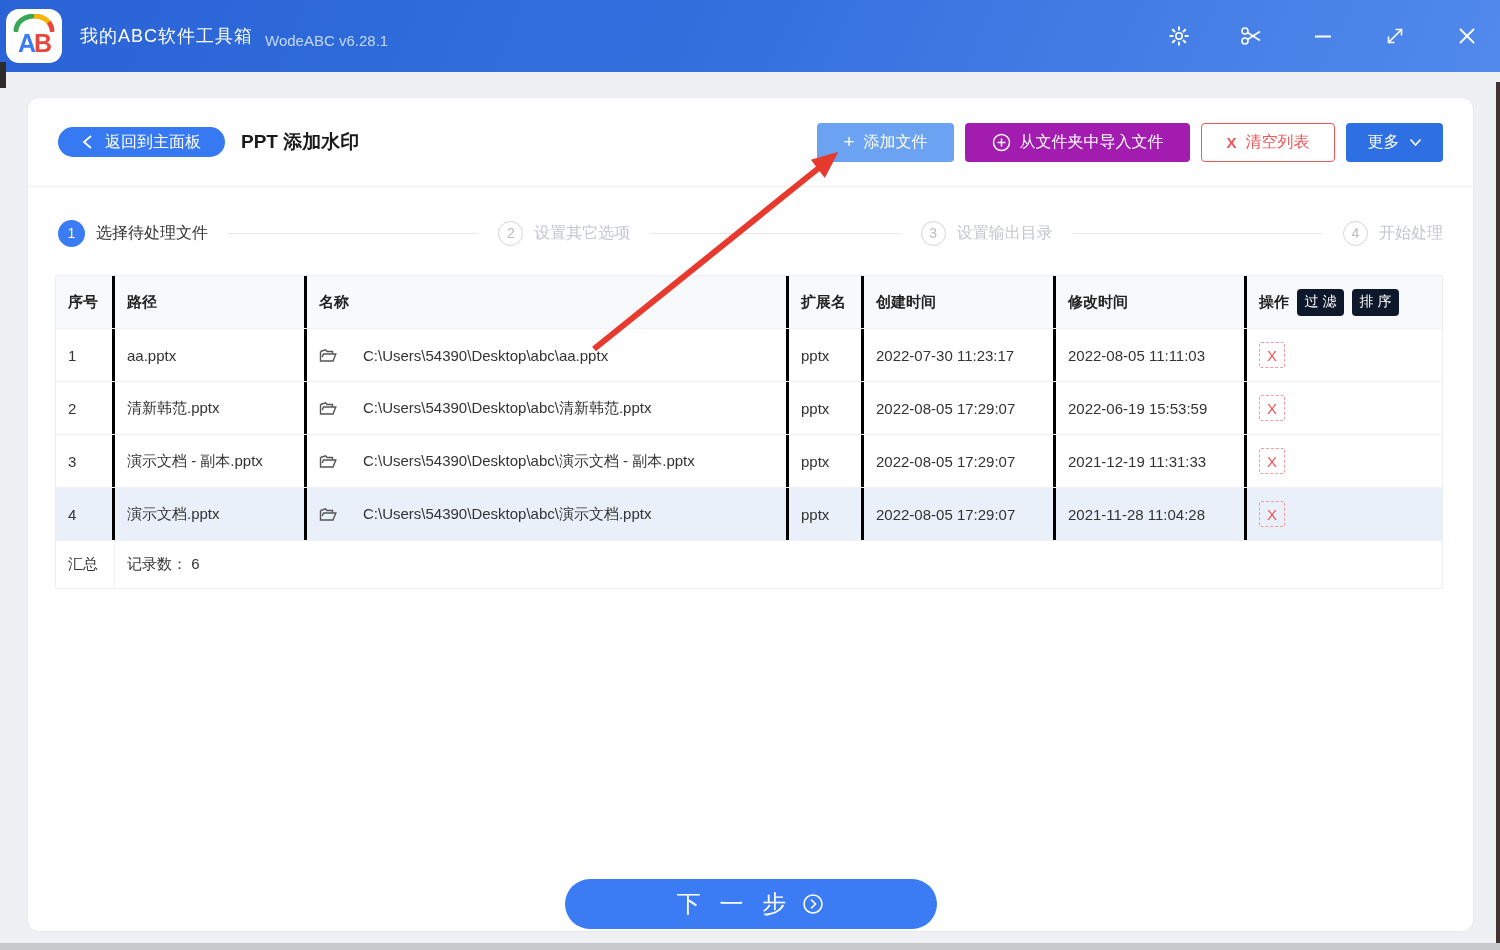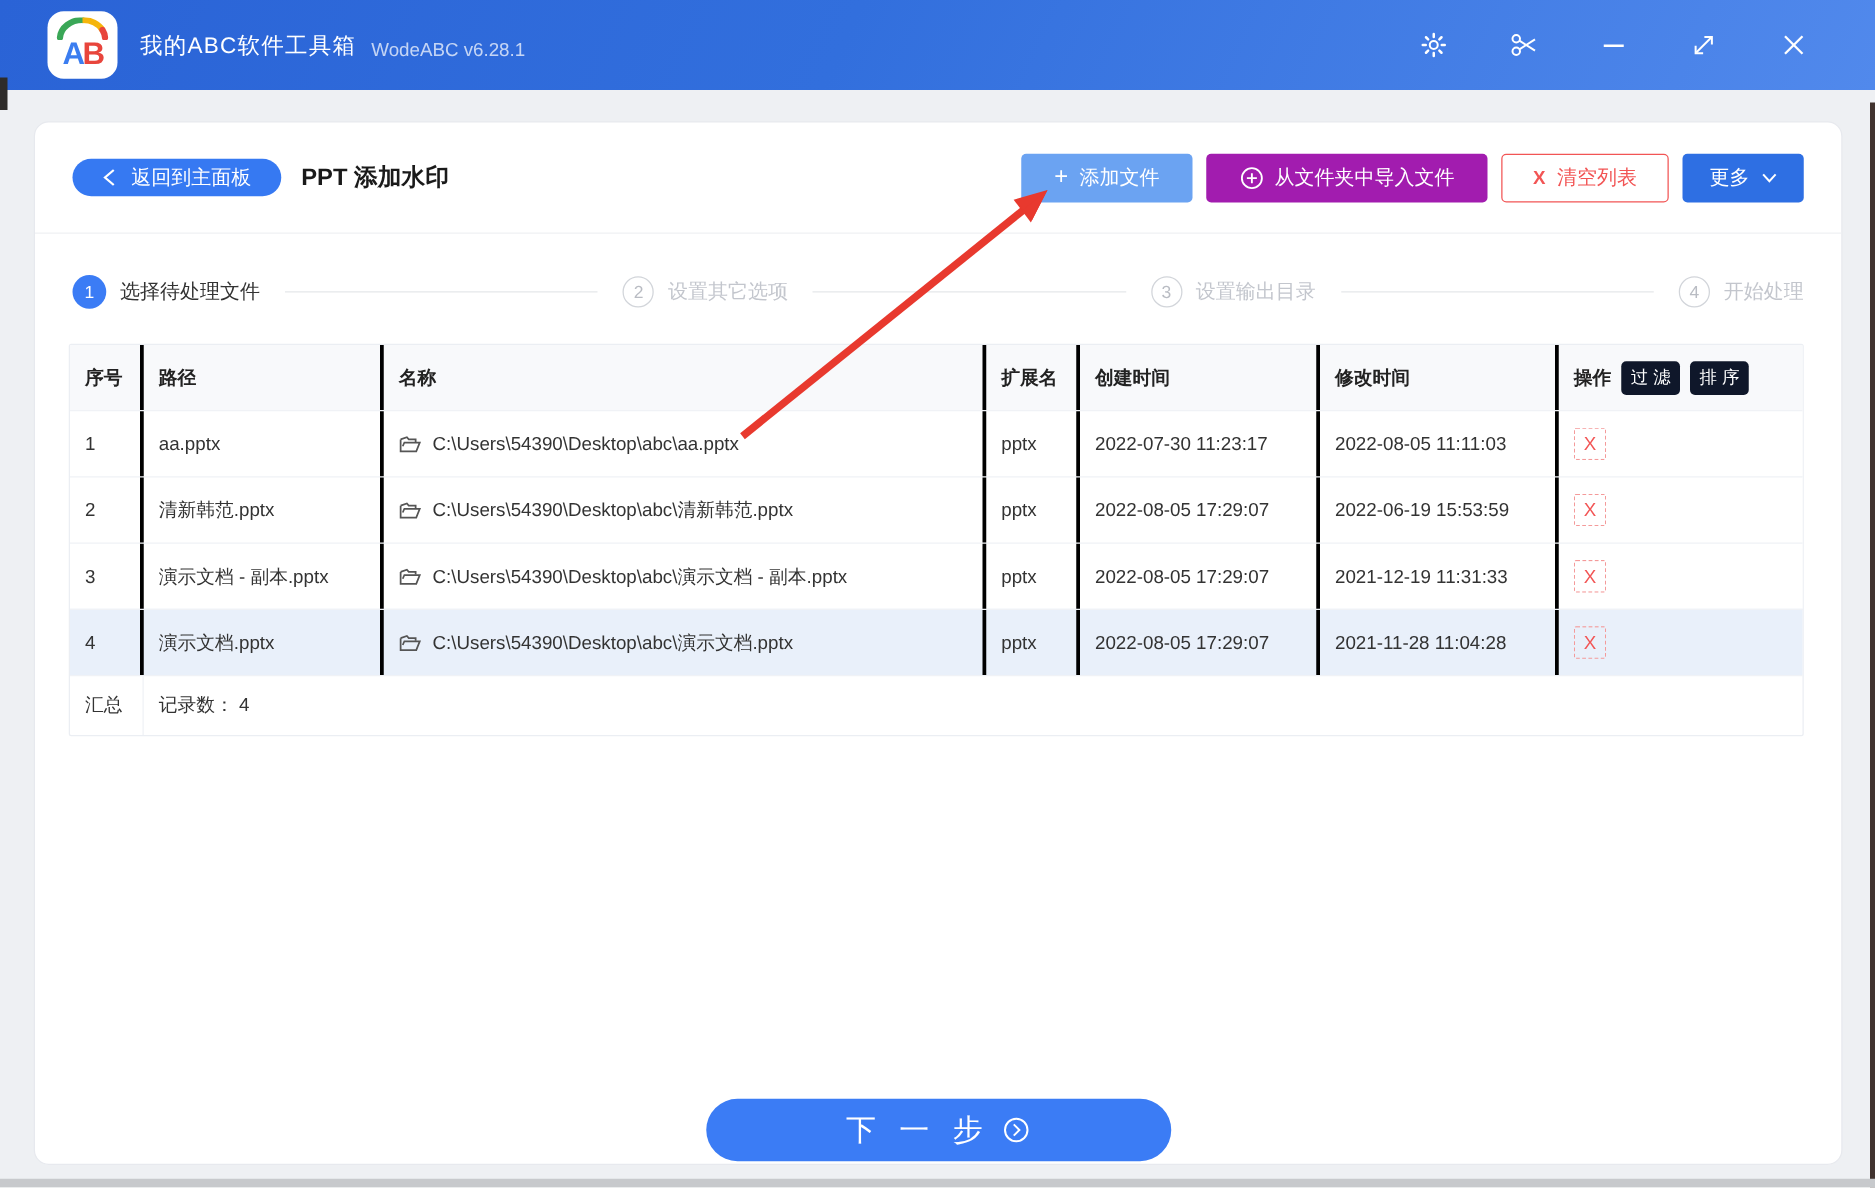--- a/index.html
+++ b/index.html
@@ -2,21 +2,21 @@
 <html><head>
 <meta charset="utf-8">
 <style>
   * { margin:0; padding:0; box-sizing:border-box; }
   html,body { width:1500px; height:950px; overflow:hidden; }
   body { font-family:"Liberation Sans","DejaVu Sans",sans-serif; background:#eef0f3; position:relative; }
 
   
   .titlebar { position:absolute; left:0; top:0; width:1500px; height:72px;
     background:linear-gradient(115deg,#2a63d6 0%,#326fdd 45%,#5189ec 100%);
-    display:flex; align-items:center; padding:0 38px; }
+    display:flex; align-items:center; padding:0 6px; }
   .logo { width:56px; height:54px; background:#fff; border-radius:13px;
     display:flex; align-items:center; justify-content:center; position:relative; flex:0 0 auto; }
   .logo svg { position:absolute; left:6px; top:5px; }
   .logo-letters { position:relative; top:7px; font-size:25px; font-weight:bold; letter-spacing:-2px; }
   .logo-a { color:#3b7df0; } .logo-b { color:#e8453c; }
   .app-title { color:#fff; font-size:18px; font-weight:normal; margin-left:18px; letter-spacing:1px; }
   .app-version { color:rgba(255,255,255,.72); font-size:15px; margin-left:12px; position:relative; top:4px; }
   .tb-icons { margin-left:auto; display:flex; align-items:center; gap:46px; padding-right:14px; }
   .tb-btn { width:26px; height:26px; display:flex; align-items:center; justify-content:center; cursor:pointer; }
 
@@ -58,21 +58,21 @@
   
   .table { margin:22px 30px 0 27px; border:1px solid #ebeef3; border-radius:2px; }
   .trow { display:grid; grid-template-columns:59px 192px 482px 75px 192px 191px auto; }
   .trow > div { padding:0 12px; display:flex; align-items:center; min-height:52px;
     border-right:3px solid #000000; font-size:15px; color:#333; }
   .trow > div:last-child { border-right:none; }
   .thead { background:#f8f9fb; font-weight:bold; }
   .thead > div { color:#222; }
   .tbody-row { border-top:1px solid #f0f2f6; background:#fff; }
   .tbody-row.selected { background:#e9f0fa; }
-  .cell-path { gap:9px; }
+  .cell-path { gap:26px; }
   .mini-btn { height:27px; width:47px; background:#0f172a; color:#fff; border:none; border-radius:4px;
     font-size:14px; letter-spacing:4px; padding-left:4px; cursor:pointer; font-family:inherit; }
   .ops-cell { gap:8px; }
   .del-btn { width:26px; height:26px; border:1px dashed #f49a9a; background:transparent; color:#f25555;
     font-size:15px; border-radius:2px; cursor:pointer; display:flex; align-items:center; justify-content:center; font-family:inherit; }
   .summary-row { border-top:1px solid #f0f2f6; display:grid; grid-template-columns:59px auto; }
   .summary-row > div { padding:0 12px; min-height:47px; display:flex; align-items:center; font-size:15px; color:#333; }
   .summary-row > div:first-child { border-right:1px solid #f0f2f6; }
 
   
@@ -286,21 +286,21 @@
       <div>pptx</div>
       <div>2022-08-05 17:29:07</div>
       <div>2021-11-28 11:04:28</div>
       <div>
           <button class="del-btn">X</button>
         </div>
     </div>
 
     <div class="summary-row">
       <div>汇总</div>
-      <div>记录数： 4</div>
+      <div>记录数： 6</div>
     </div>
   </div>
 
   <button class="next-btn">
     <span>下 一 步</span>
     <svg width="22" height="22" viewBox="0 0 22 22">
       <circle cx="11" cy="11" r="9" fill="none" stroke="#fff" stroke-width="1.6"></circle>
       <polyline points="9,6.5 13.5,11 9,15.5" fill="none" stroke="#fff" stroke-width="1.6"></polyline>
     </svg>
   </button>

